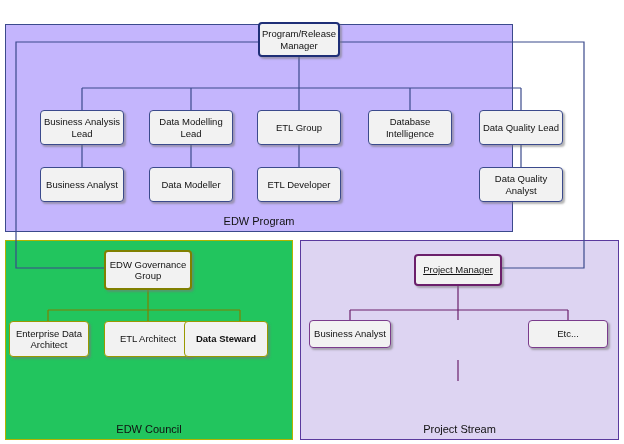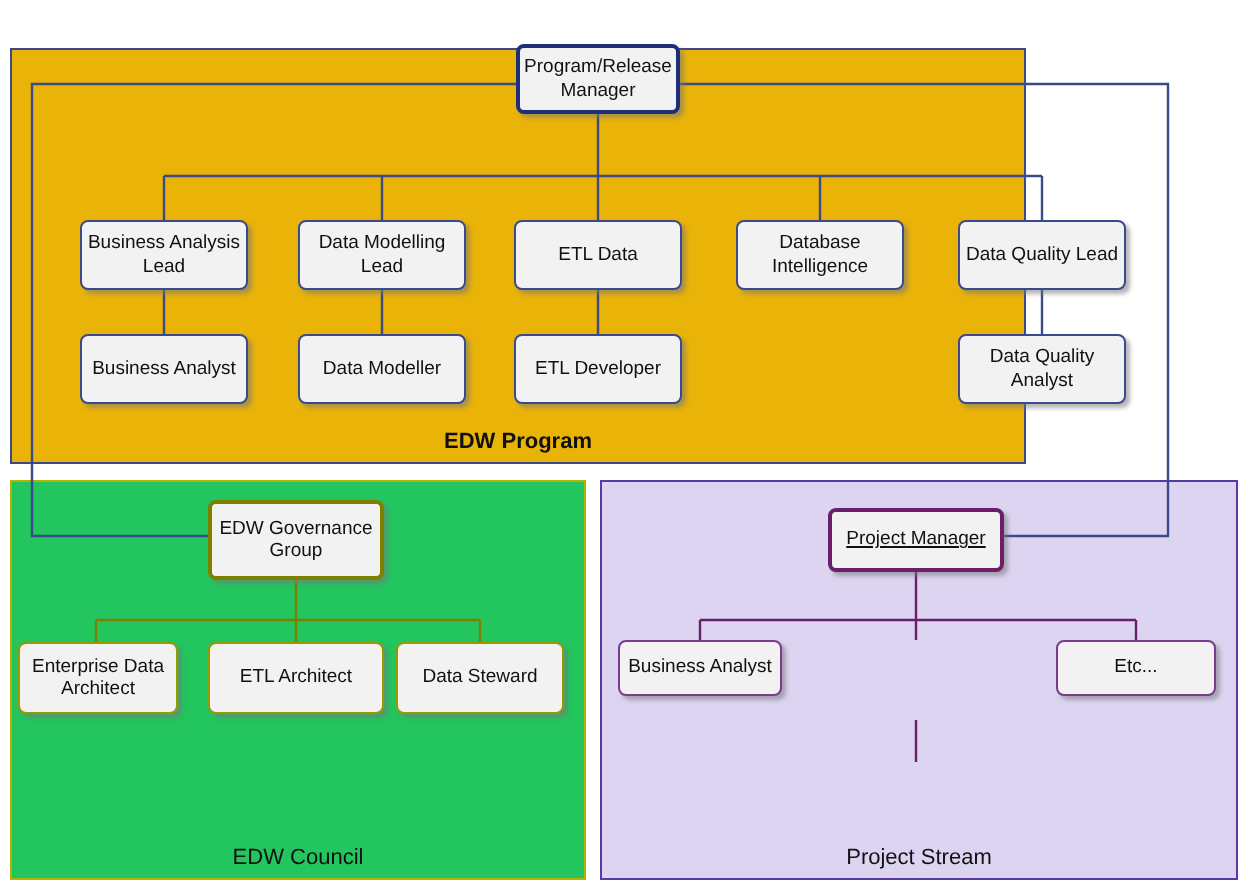--- a/index.html
+++ b/index.html
@@ -27,23 +27,22 @@
     height: 444px;
     pointer-events: none;
   }
   .region {
     position: absolute;
     box-sizing: border-box;
   }
   .region-edw {
     left: 5px; top: 24px;
     width: 508px; height: 208px;
-    background: #eab308;
+    background: #c4b5fd;
     border: 1px solid #3b4a8c;
-    font-weight: bold;
   }
   .region-council {
     left: 5px; top: 240px;
     width: 288px; height: 200px;
     background: #22c55e;
     border: 1px solid #b3b300;
   }
   .region-stream {
     left: 300px; top: 240px;
     width: 319px; height: 200px;
@@ -164,21 +163,21 @@
     <span>Program/Release Manager</span>
   </div>
 
   <div class="node blue" style="left:40px; top:110px; width:84px; height:35px;">
     <span>Business Analysis Lead</span>
   </div>
   <div class="node blue" style="left:149px; top:110px; width:84px; height:35px;align-items:center;">
     <span>Data Modelling Lead</span>
   </div>
   <div class="node blue" style="left:257px; top:110px; width:84px; height:35px;">
-    <span>ETL Data</span>
+    <span>ETL Group</span>
   </div>
   <div class="node blue" style="left:368px; top:110px; width:84px; height:35px;">
     <span>Database Intelligence</span>
   </div>
   <div class="node blue" style="left:479px; top:110px; width:84px; height:35px;">
     <span>Data Quality Lead</span>
   </div>
 
   <div class="node blue" style="left:40px; top:167px; width:84px; height:35px;">
     <span>Business Analyst</span>
@@ -195,21 +194,21 @@
 
   <div class="node olive-thick" style="left:104px; top:250px; width:88px; height:40px;">
     <span>EDW Governance Group</span>
   </div>
   <div class="node olive" style="left:9px; top:321px; width:80px; height:36px;">
     <span>Enterprise Data Architect</span>
   </div>
   <div class="node olive" style="left:104px; top:321px; width:88px; height:36px;">
     <span>ETL Architect</span>
   </div>
-  <div class="node olive" style="left:198px; top:321px; width:84px; height:36px;">
+  <div class="node olive" style="left:184px; top:321px; width:84px; height:36px;font-weight:bold;">
     <span>Data Steward</span>
   </div>
 
   <div class="node purple-thick" style="left:414px; top:254px; width:88px; height:32px;">
     <span>Project Manager</span>
   </div>
   <div class="node purple" style="left:309px; top:320px; width:82px; height:28px;">
     <span>Business Analyst</span>
   </div>
   <div class="node purple" style="left:528px; top:320px; width:80px; height:28px;">

